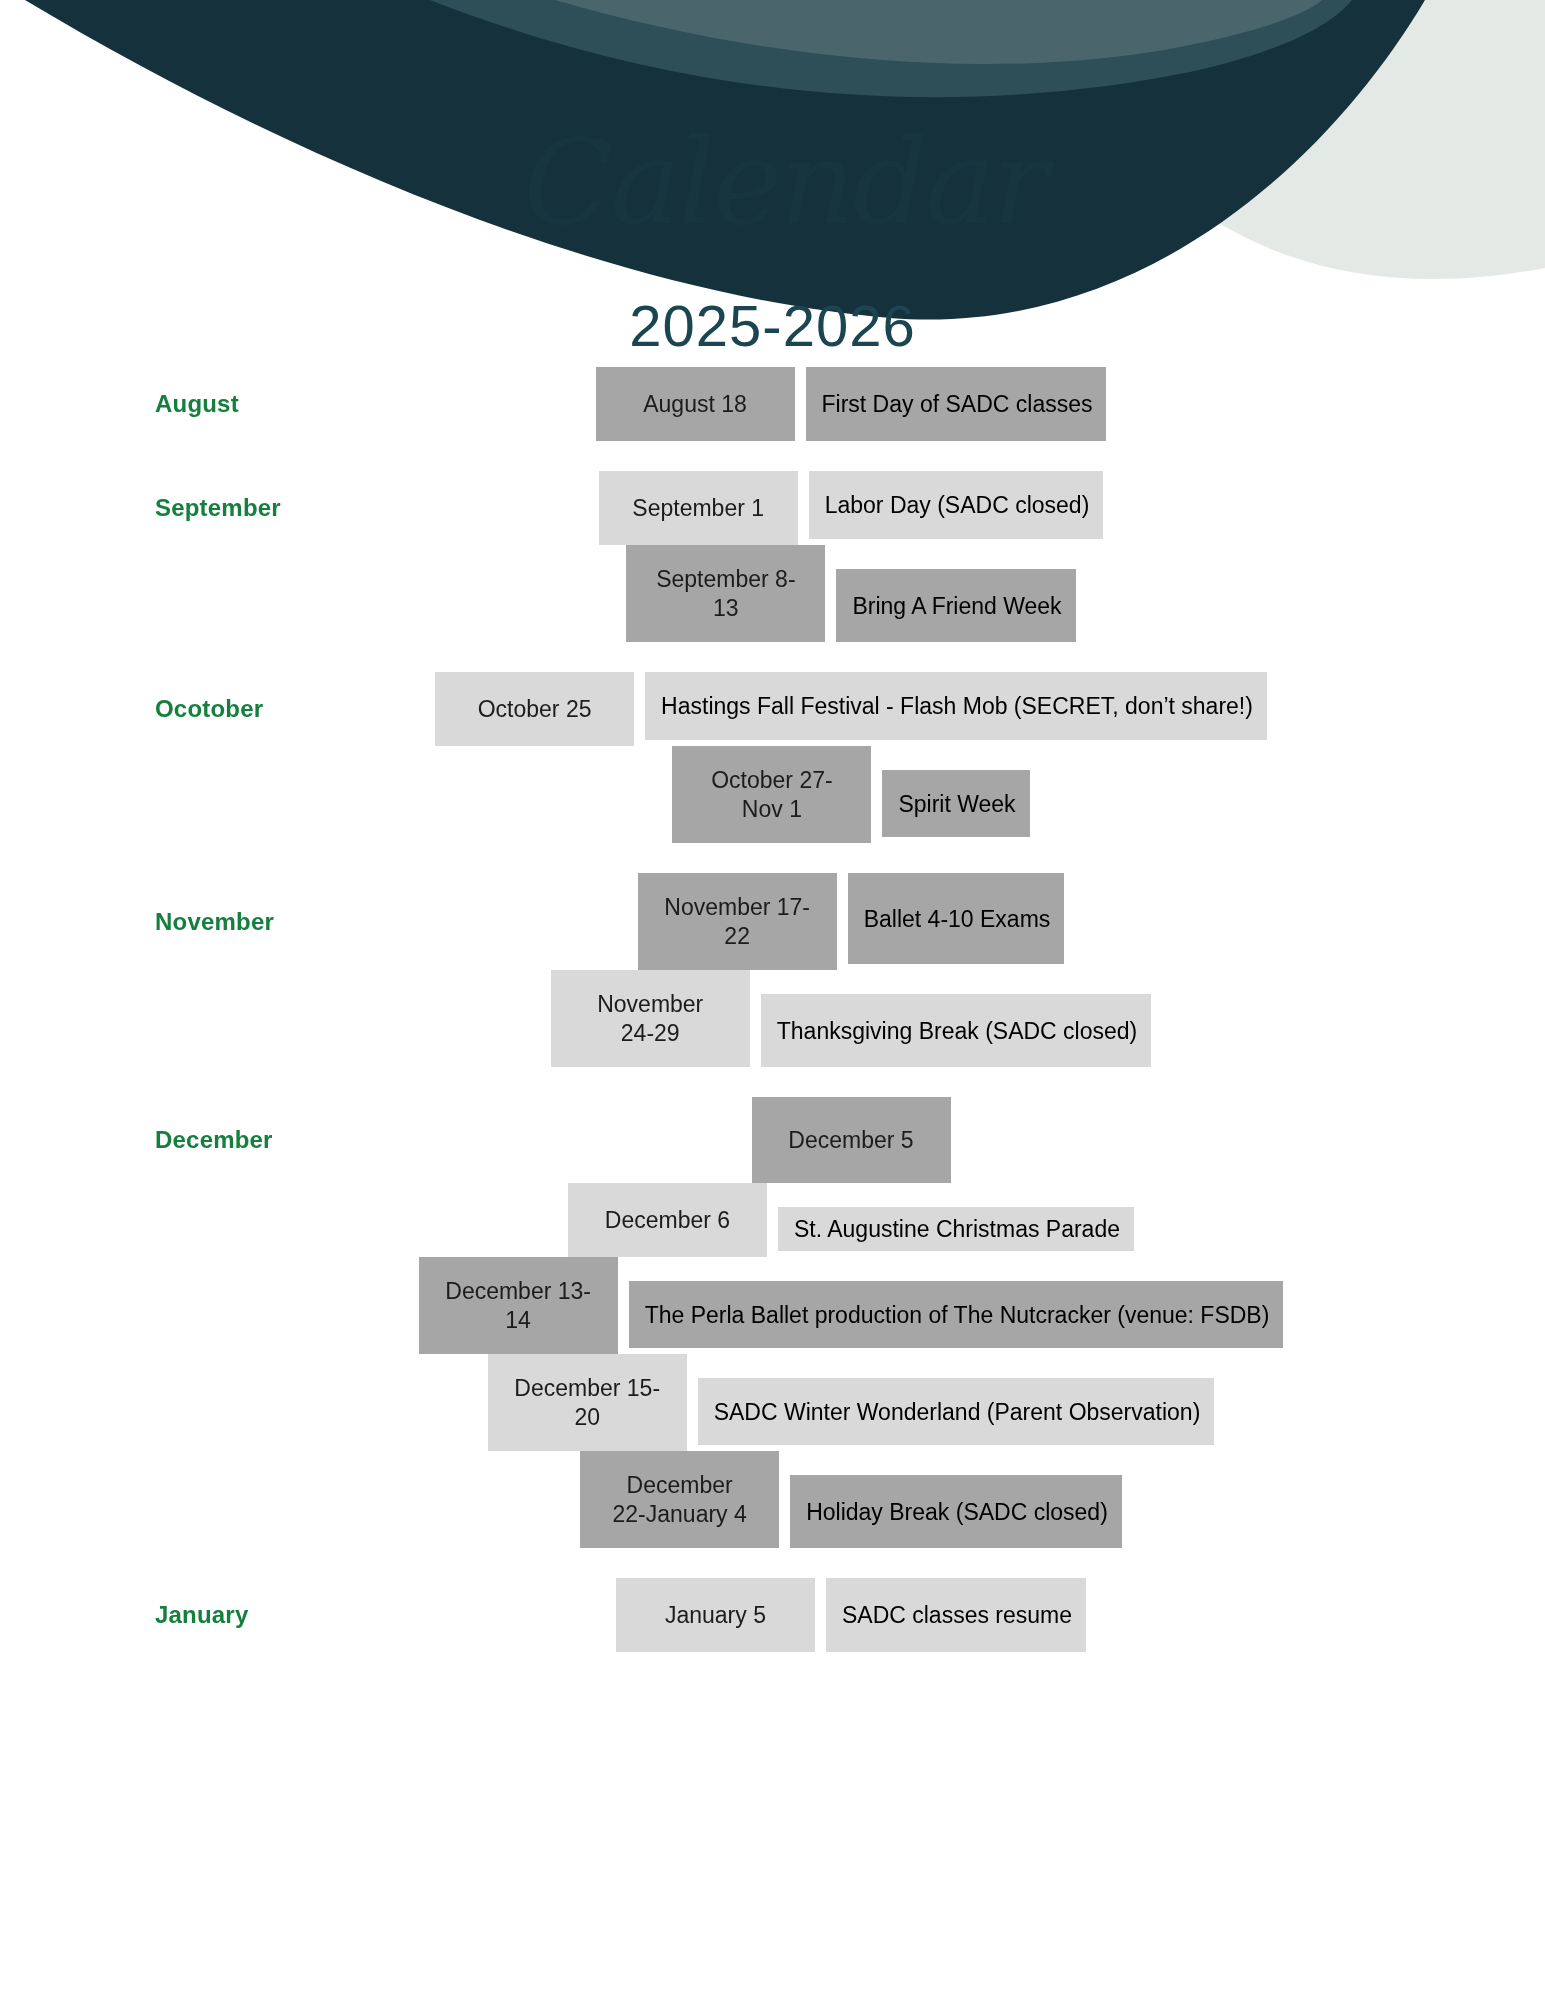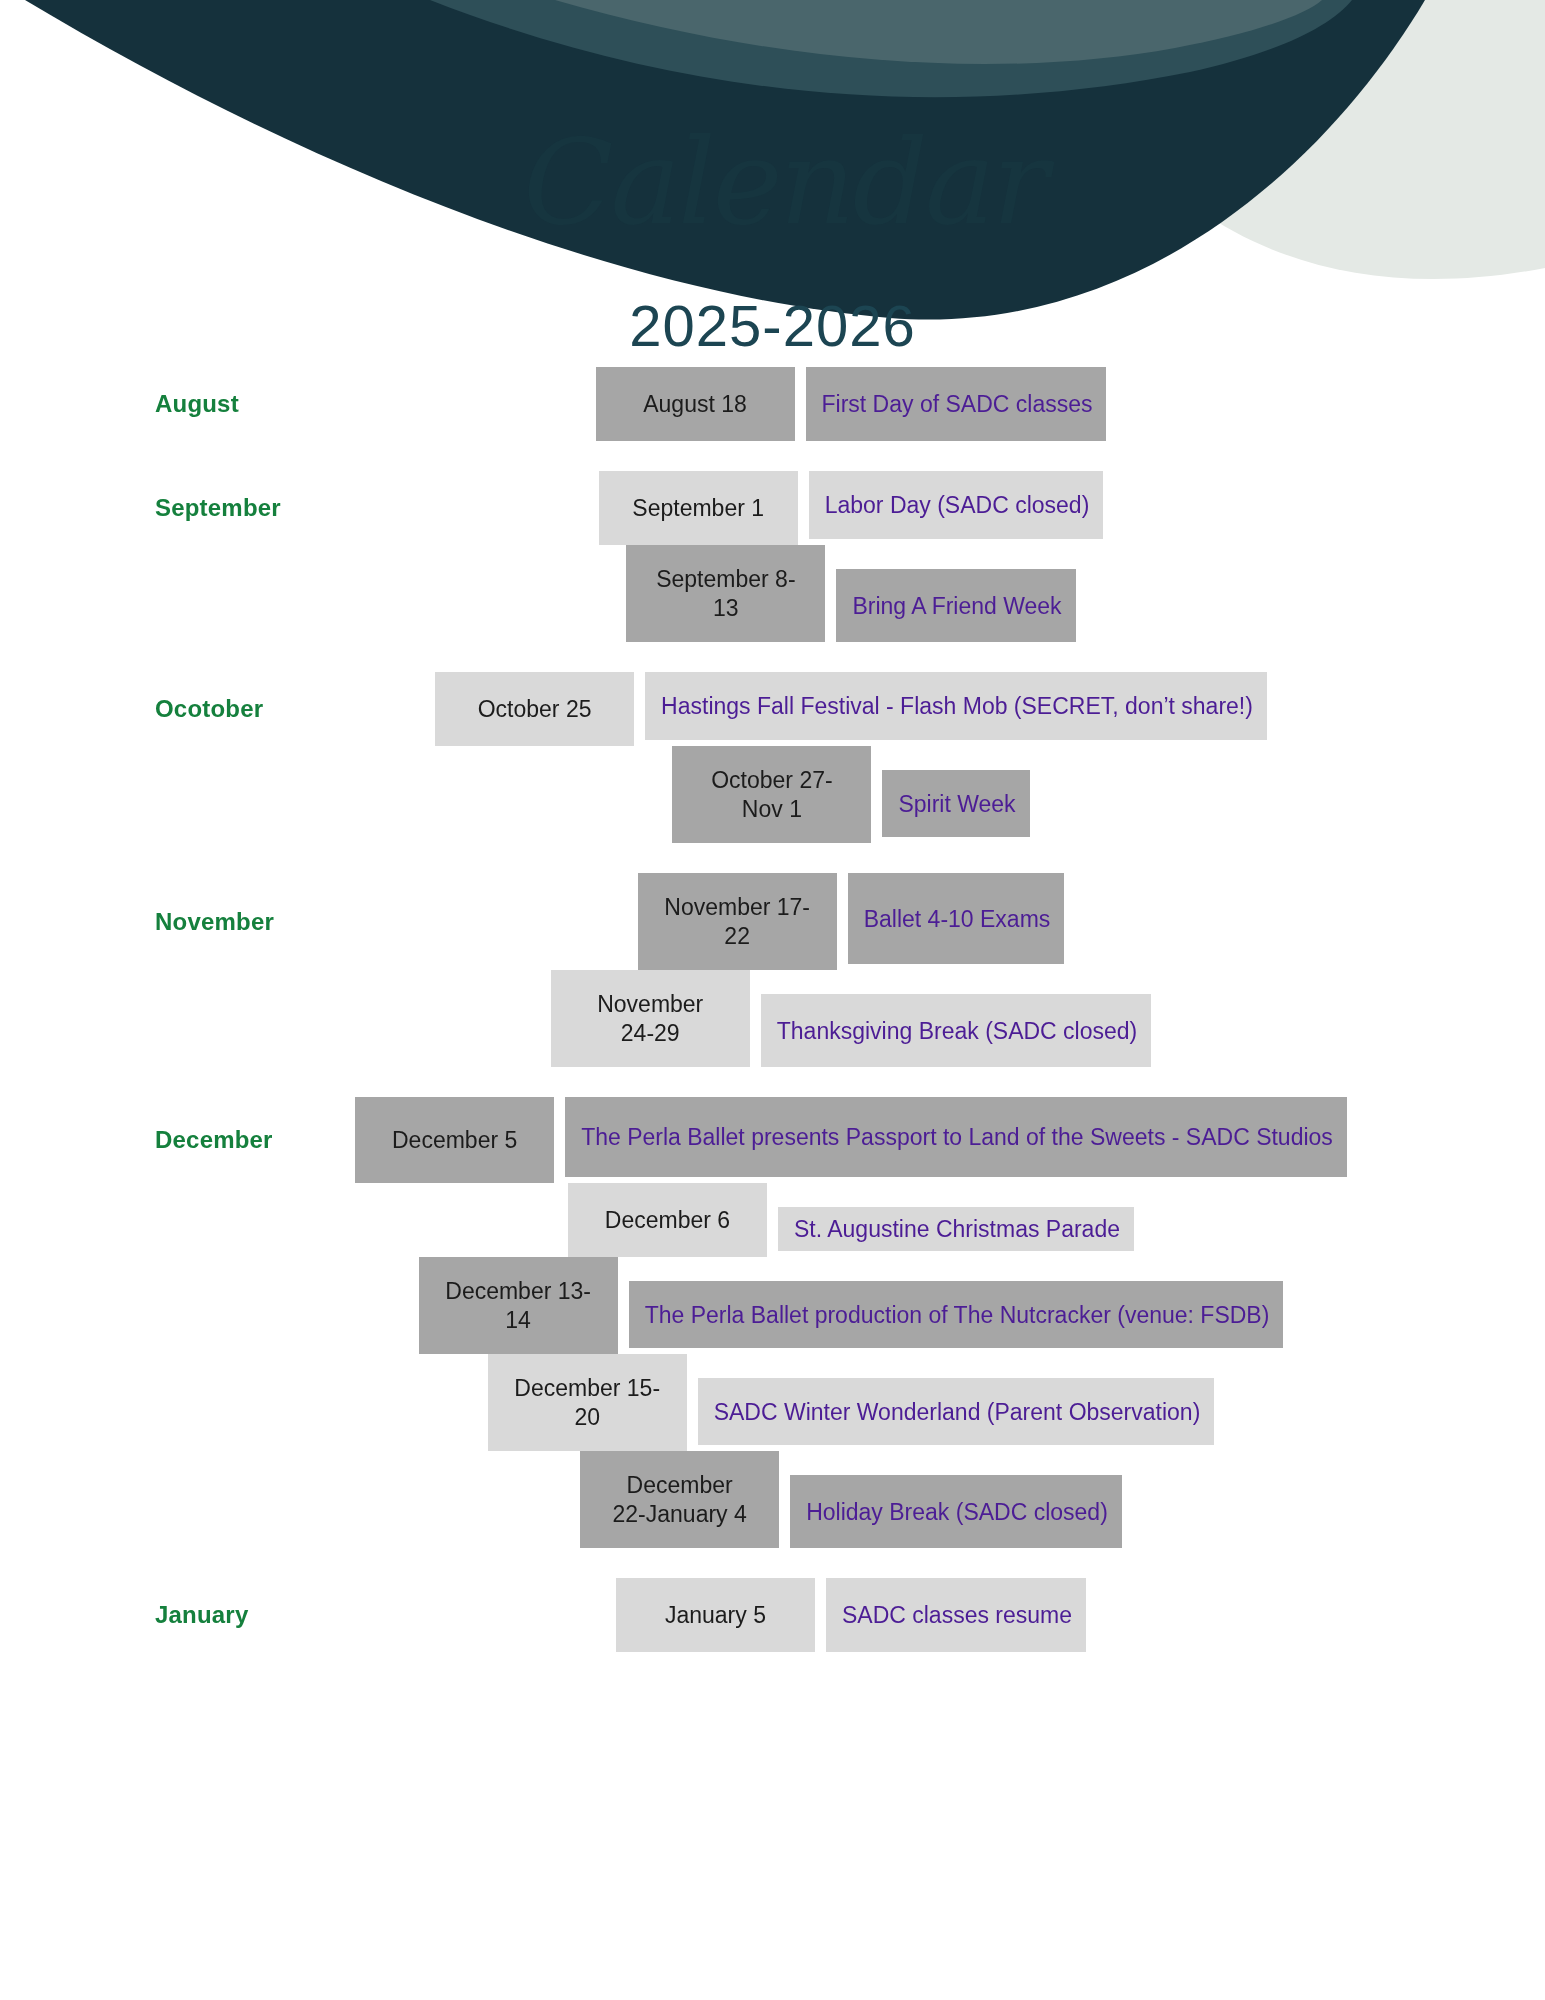--- a/index.html
+++ b/index.html
@@ -55,21 +55,21 @@
     text-align:center;
     white-space:pre-line;
     font-size:23px;line-height:29px;color:#1c1c1c;
     padding:2px 6px;
   }
   .event-cell{
     flex:1;
     margin-left:11px;
     display:flex;align-items:center;
     text-align:left;
-    font-size:23px;line-height:30px;color:#4c1d95;
+    font-size:23px;line-height:30px;color:#000000;
     padding:4px 14px 4px 16px;
   }
   .row + .row .event-cell{margin-top:24px;}
   .row.has-next .event-cell{margin-bottom:6px;}
 </style>
 </head>
 <body>
 
 <div class="page" style="--dark-cell: #a6a6a6; --light-cell: #d9d9d9; --title-color: #16353f; --years-color: #1c4552;">
 
@@ -144,21 +144,20 @@
           </div>
         </div>
       </div>
       <div class="month-group">
         <div class="month-label-cell" style="height: 86px; align-self: flex-start;">
           <span class="month-label">December</span>
         </div>
         <div class="rows">
           <div class="row semi has-next">
             <div class="cell date-cell shade-dark">December 5</div>
-            <div class="cell event-cell shade-dark">The Perla Ballet presents Passport to Land of the Sweets - SADC Studios</div>
           </div>
           <div class="row has-next">
             <div class="cell date-cell shade-light">December 6</div>
             <div class="cell event-cell shade-light">St. Augustine Christmas Parade</div>
           </div>
           <div class="row tall has-next">
             <div class="cell date-cell shade-dark">December 13-
 14</div>
             <div class="cell event-cell shade-dark">The Perla Ballet production of The Nutcracker (venue: FSDB)</div>
           </div>

